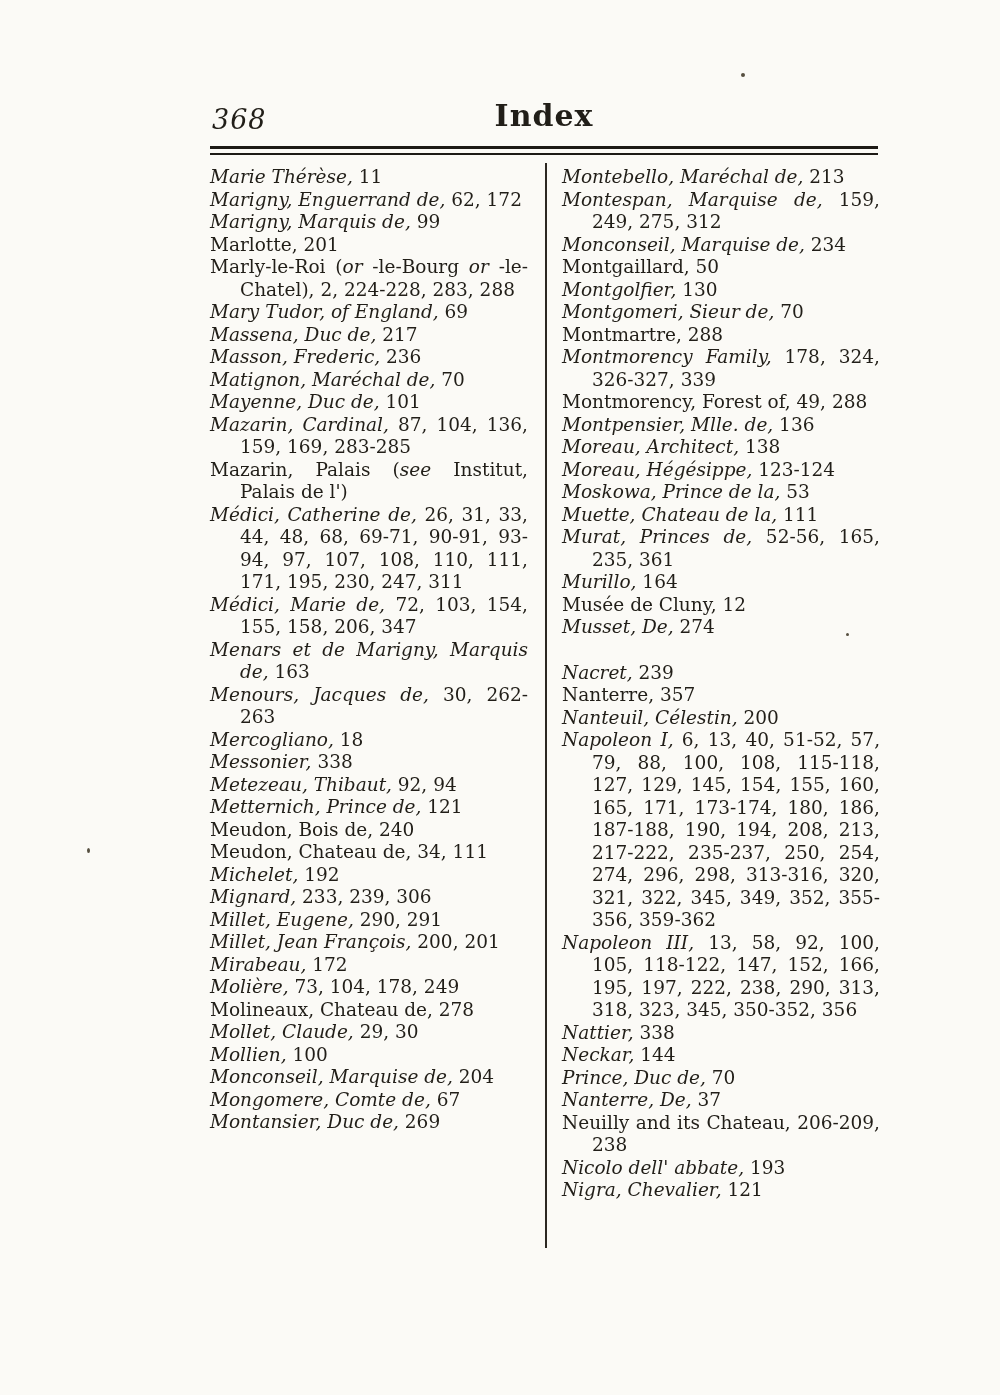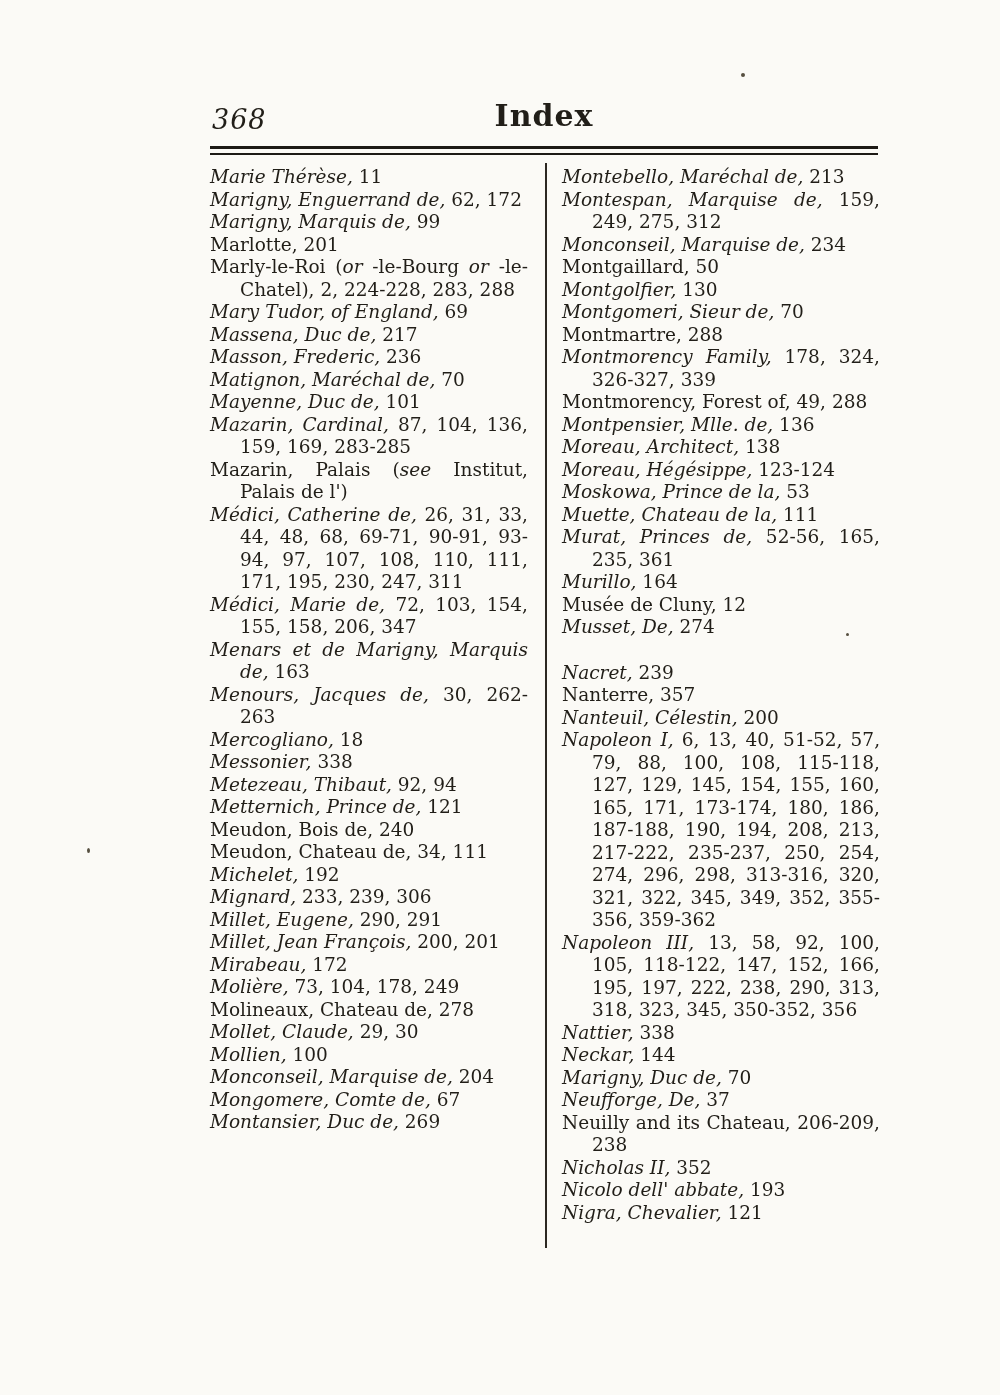--- a/index.html
+++ b/index.html
@@ -140,23 +140,22 @@
     <div class="entry"><span class="it">Murillo,</span><span> 164</span></div>
     <div class="entry"><span>Musée de Cluny, 12</span></div>
     <div class="entry"><span class="it">Musset, De,</span><span> 274</span></div>
     <div class="entry gap"><span class="it">Nacret,</span><span> 239</span></div>
     <div class="entry"><span>Nanterre, 357</span></div>
     <div class="entry"><span class="it">Nanteuil, Célestin,</span><span> 200</span></div>
     <div class="entry"><span class="it">Napoleon I,</span><span> 6, 13, 40, 51-52, 57, 79, 88, 100, 108, 115-118, 127, 129, 145, 154, 155, 160, 165, 171, 173-174, 180, 186, 187-188, 190, 194, 208, 213, 217-222, 235-237, 250, 254, 274, 296, 298, 313-316, 320, 321, 322, 345, 349, 352, 355-356, 359-362</span></div>
     <div class="entry"><span class="it">Napoleon III,</span><span> 13, 58, 92, 100, 105, 118-122, 147, 152, 166, 195, 197, 222, 238, 290, 313, 318, 323, 345, 350-352, 356</span></div>
     <div class="entry"><span class="it">Nattier,</span><span> 338</span></div>
     <div class="entry"><span class="it">Neckar,</span><span> 144</span></div>
-    <div class="entry"><span class="it">Marigny, Duc de,</span><span> 70</span></div>
-    <div class="entry"><span class="it">Neufforge, De,</span><span> 37</span></div>
+    <div class="entry"><span class="it">Prince, Duc de,</span><span> 70</span></div>
+    <div class="entry"><span class="it">Nanterre, De,</span><span> 37</span></div>
     <div class="entry"><span>Neuilly and its Chateau, 206-209, 238</span></div>
-    <div class="entry"><span class="it">Nicholas II,</span><span> 352</span></div>
     <div class="entry"><span class="it">Nicolo dell' abbate,</span><span> 193</span></div>
     <div class="entry"><span class="it">Nigra, Chevalier,</span><span> 121</span></div>
   </div>
 
 <div class="speck" style="left:741px;top:73px;width:4px;height:4px;"></div>
 <div class="speck" style="left:846px;top:633px;width:3px;height:3px;"></div>
 <div class="speck" style="left:87px;top:848px;width:3px;height:5px;"></div>
 
 </body></html>

